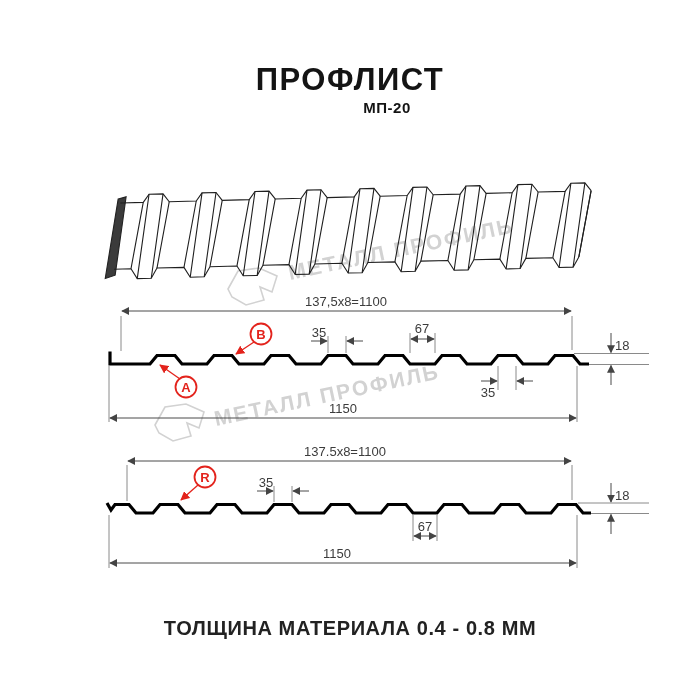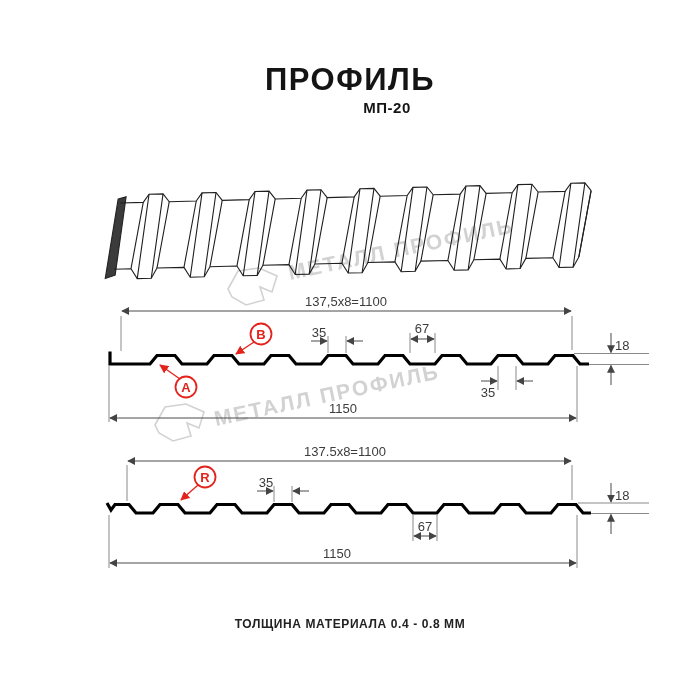--- a/index.html
+++ b/index.html
@@ -10,31 +10,31 @@
   .page-title{
     position:absolute;left:0;top:62px;width:700px;text-align:center;
     font-size:31px;font-weight:900;letter-spacing:1.5px;color:#141414;
   }
   .page-subtitle{
     position:absolute;left:0;top:99px;width:700px;text-align:center;
     font-size:15px;font-weight:700;letter-spacing:0.5px;color:#141414;padding-left:37px;
   }
   .page-footer{
     position:absolute;left:0;top:617px;width:700px;text-align:center;
-    font-size:12px;font-weight:700;letter-spacing:0.6px;color:#222222;
+    font-size:20px;font-weight:700;letter-spacing:0.6px;color:#222222;
   }
   svg.drawing{position:absolute;left:0;top:0;}
   .dimtxt{font-size:13px;fill:#3c3c3c;font-family:"Liberation Sans",sans-serif;}
   .redlbl{font-size:13px;font-weight:700;fill:#e3231c;font-family:"Liberation Sans",sans-serif;}
   .wmtxt{font-size:21px;font-weight:700;letter-spacing:2px;fill:#d2d2d2;font-family:"Liberation Sans",sans-serif;}
 </style>
 </head>
 <body>
 
-<div class="page-title">ПРОФИЛЬ</div>
+<div class="page-title">ПРОФЛИСТ</div>
 <div class="page-subtitle">МП-20</div>
 
 <svg class="drawing" width="700" height="700" viewBox="0 0 700 700">
   <defs>
     <marker id="mArr" viewBox="0 0 10 10" refX="9" refY="5" markerWidth="8" markerHeight="8" orient="auto-start-reverse">
       <path d="M0,0 L10,5 L0,10 z" fill="#444"></path>
     </marker>
     <marker id="mArrRed" viewBox="0 0 10 10" refX="9" refY="5" markerWidth="7" markerHeight="7" orient="auto-start-reverse">
       <path d="M0,0 L10,5 L0,10 z" fill="#e3231c"></path>
     </marker>

